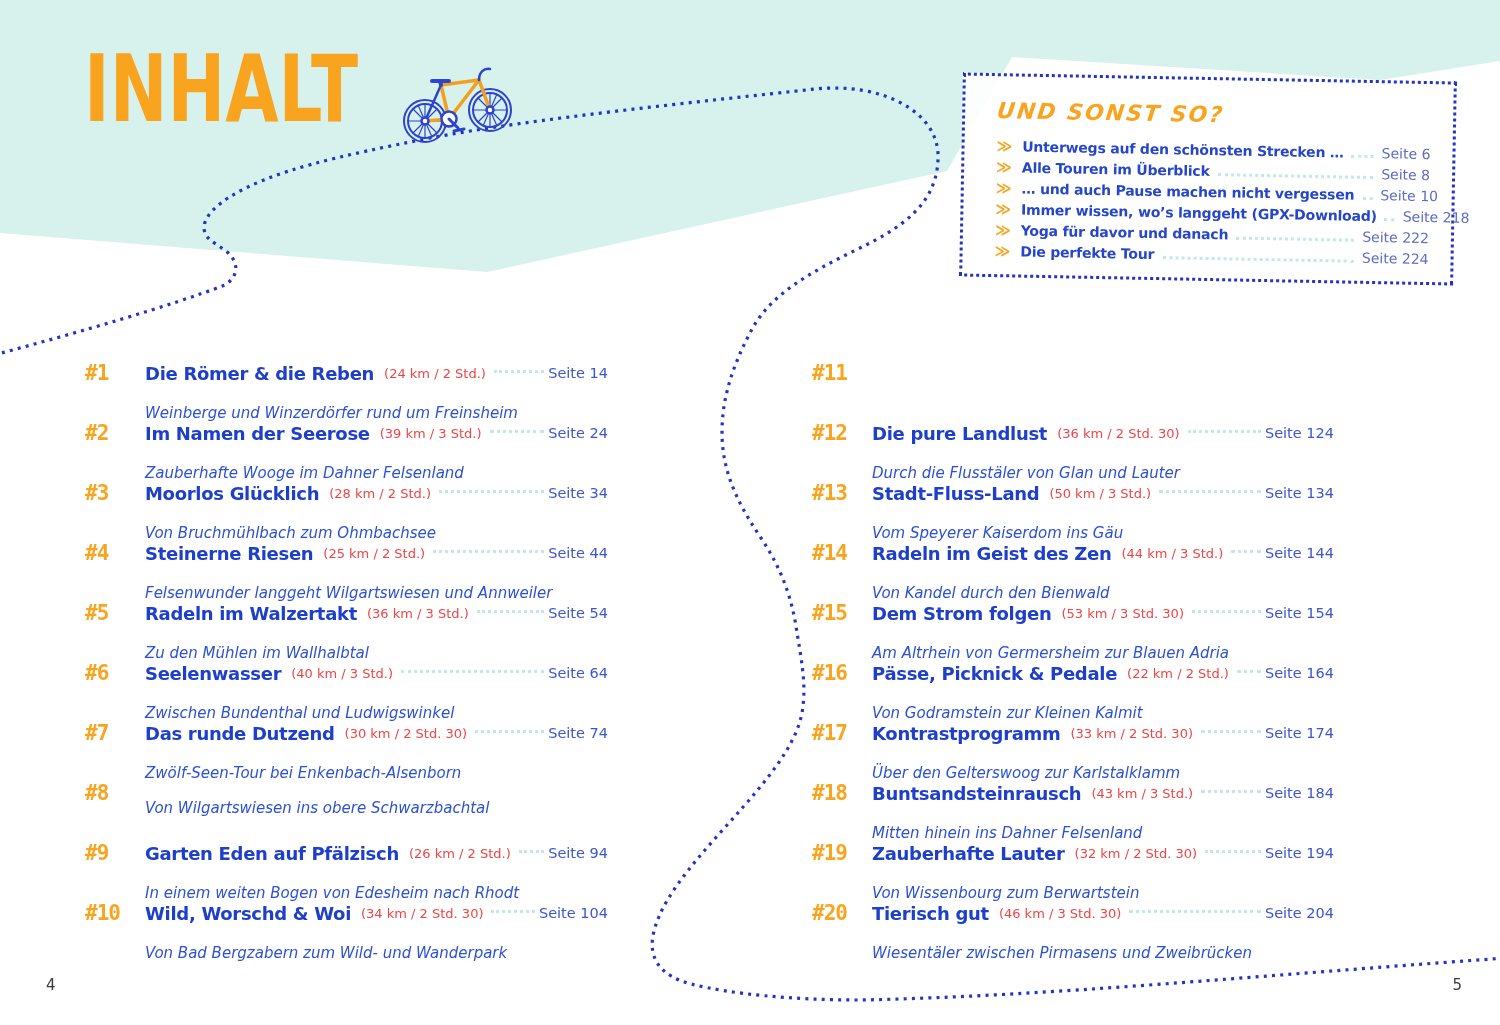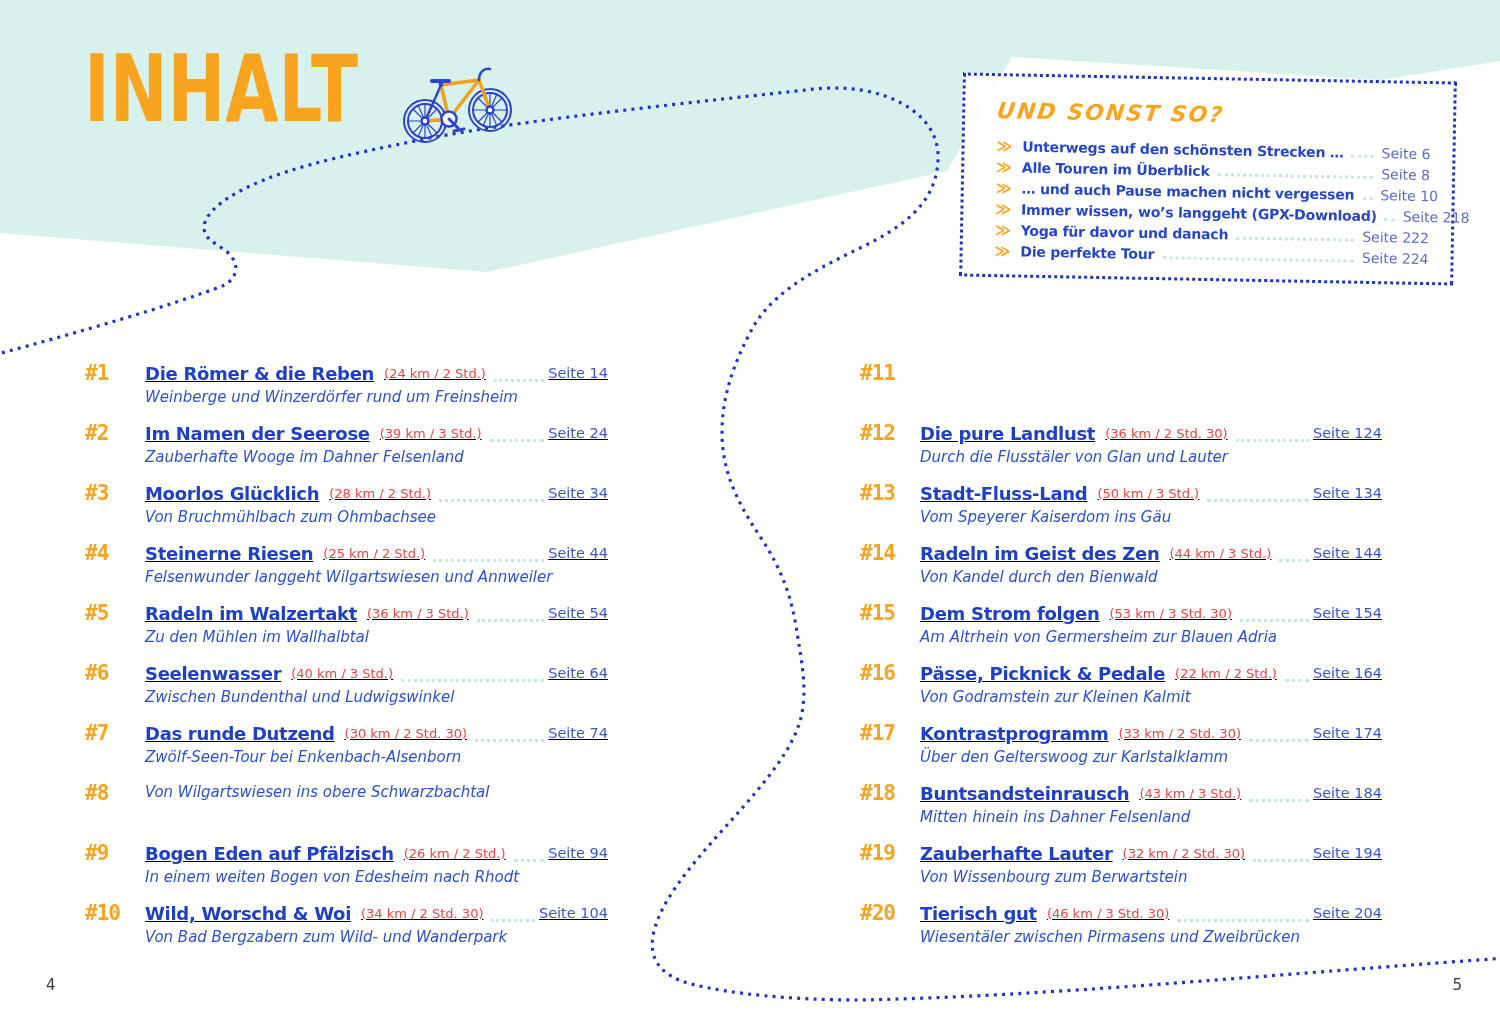--- a/index.html
+++ b/index.html
@@ -39,34 +39,34 @@
   .extra-row{display:flex;align-items:baseline;line-height:21px;font-size:14px;}
   .chev{color:#f9a41f;font-weight:bold;margin-right:10px;font-size:15px;flex:none;}
   .extra-label{color:#2546cb;font-weight:bold;white-space:nowrap;letter-spacing:-0.2px;}
   .extra-page{color:#5d6cc5;margin-left:4px;white-space:nowrap;}
 
   .leader{flex:1 1 auto;border-bottom:3px dotted #c4e9e4;margin:0 4px 4px 8px;min-width:10px;}
 
   
   .col{position:absolute;top:361px;}
   .col-left{left:85px;width:523px;}
-  .col-right{left:860px;width:522px;}
+  .col-right{left:812px;width:522px;}
   .tour{display:flex;height:60px;align-items:flex-start;}
   .tour-num{
     width:60px;flex:none;
     font-family:"DejaVu Sans Mono", monospace;
     font-weight:bold;font-size:21px;color:#f9a41f;
     letter-spacing:-1px;line-height:25px;
   }
   .tour-body{flex:1 1 auto;min-width:0;}
-  .tour-line{display:flex;align-items:flex-end;line-height:25px;text-decoration:underline;}
+  .tour-line{display:flex;align-items:center;line-height:25px;}
   .tour-title{font-size:18px;font-weight:bold;color:#1d3fc9;white-space:nowrap;letter-spacing:-0.3px;}
   .tour-dist{font-size:13px;color:#ef4444;margin-left:10px;white-space:nowrap;}
   .tour-page{font-size:14.5px;color:#3c55d0;white-space:nowrap;}
-  .tour-sub{font-size:15px;font-style:italic;color:#2c50d6;line-height:20px;margin-top:1px;white-space:nowrap;}
+  .tour-sub{font-size:15px;font-style:italic;color:#2c50d6;line-height:20px;margin-top:17px;white-space:nowrap;}
 
   
   .folio{position:absolute;top:976px;font-size:15px;color:#3a3a3a;}
   .folio-left{left:46px;}
   .folio-right{right:38px;}
 </style>
 </head>
 <body>
 
 <svg class="bg-svg" viewBox="0 0 1500 1025" xmlns="http://www.w3.org/2000/svg">
@@ -248,21 +248,21 @@
   <div class="tour">
     <div class="tour-num">#8</div>
     <div class="tour-body">
       <div class="tour-sub">Von Wilgartswiesen ins obere Schwarzbachtal</div>
     </div>
   </div>
   <div class="tour">
     <div class="tour-num">#9</div>
     <div class="tour-body">
       <div class="tour-line">
-        <span class="tour-title">Bogen Eden auf Pfälzisch</span>
+        <span class="tour-title">Garten Eden auf Pfälzisch</span>
         <span class="tour-dist">(26 km / 2 Std.)</span>
         <span class="leader"></span>
         <span class="tour-page">Seite 94</span>
       </div>
       <div class="tour-sub">In einem weiten Bogen von Edesheim nach Rhodt</div>
     </div>
   </div>
   <div class="tour">
     <div class="tour-num">#10</div>
     <div class="tour-body">

